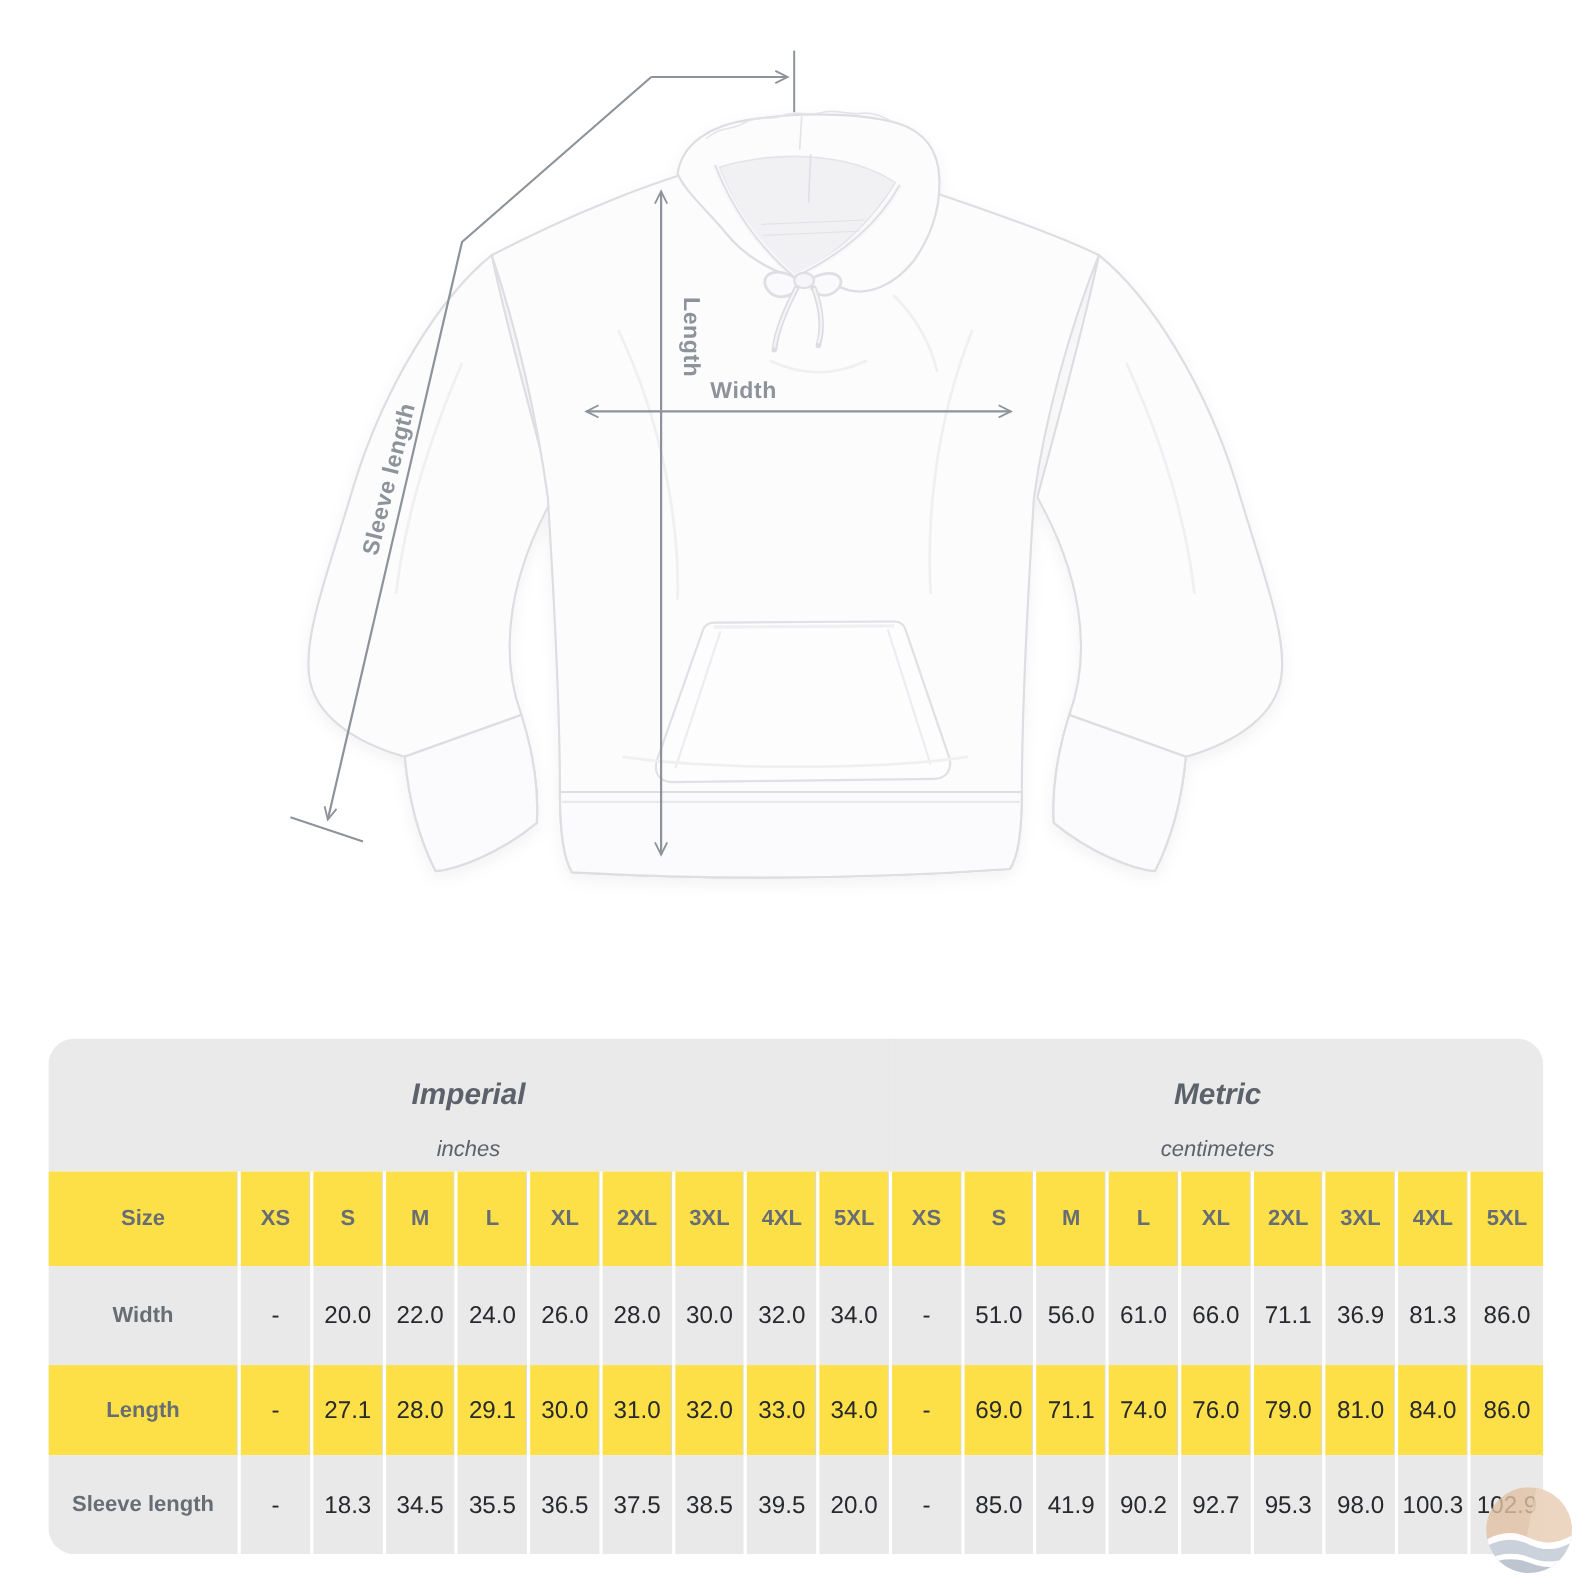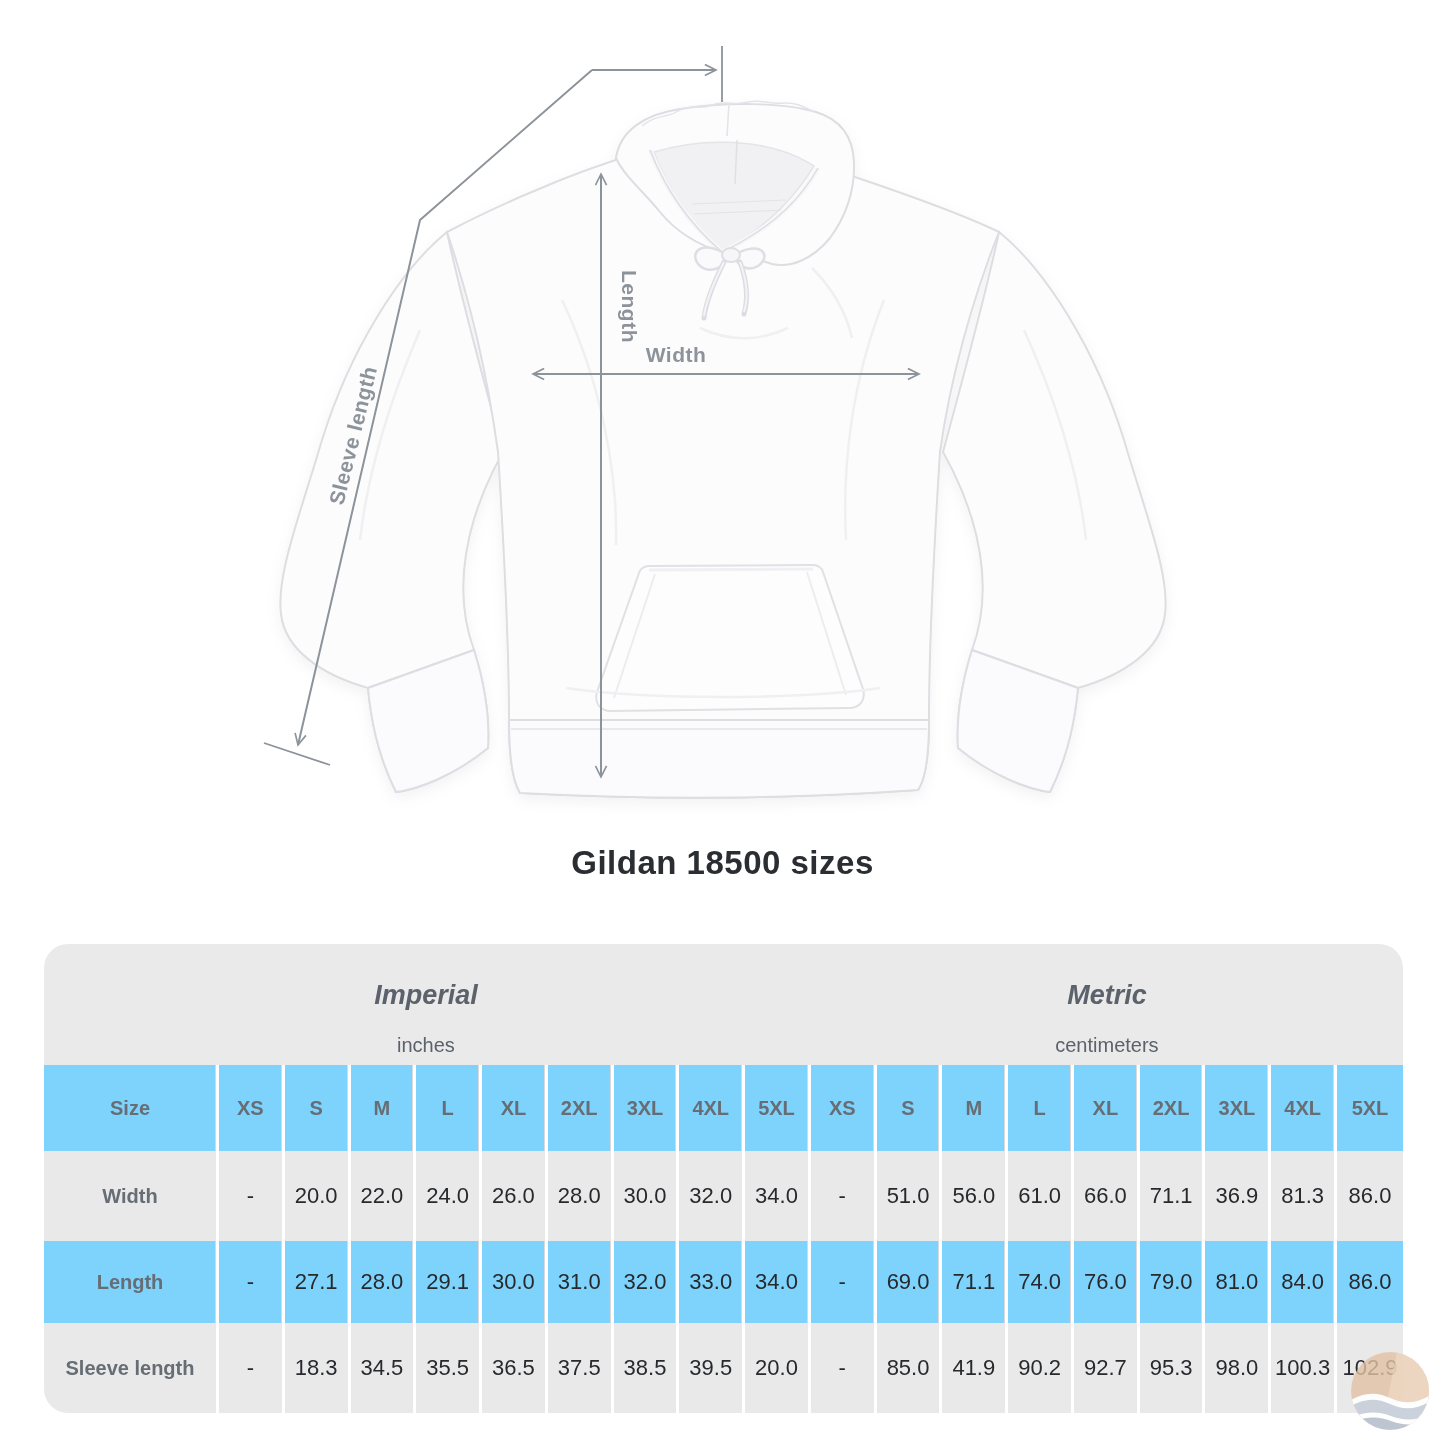--- a/index.html
+++ b/index.html
@@ -9,27 +9,27 @@
   .title{position:absolute;left:0;top:844px;width:100%;text-align:center;
          font-size:33px;font-weight:bold;color:#2a2d31;letter-spacing:0.5px;}
   .note{position:absolute;left:0;top:892px;width:100%;text-align:center;
         font-style:italic;font-size:20px;color:#53575d;}
   .table-wrap{position:absolute;left:44px;top:944px;width:1359px;border-radius:24px;overflow:hidden;}
   table.sizes{width:100%;border-collapse:separate;border-spacing:0;table-layout:fixed;}
   table.sizes td{text-align:center;vertical-align:middle;border-right:3px solid #ffffff;}
   table.sizes td:last-child{border-right:0;}
   tr.band td{background:#eaeaea;border-right-color:#eaeaea;height:119px;}
   .group-label{font-style:italic;font-weight:bold;font-size:27px;color:#5c626b;margin-top:28px;}
-  .group-unit{font-size:20px;color:#5c626b;margin-top:23px;text-align:center;}
+  .group-unit{font-style:italic;font-size:20px;color:#5c626b;margin-top:23px;text-align:center;}
   tr.h-size td{height:84px;background:#ffffff;}
   tr.r0 td{height:88px;}
   tr.r1 td{height:80px;}
   tr.r2 td{height:88px;}
   tr.shade td{background:#e9e9e9;}
-  tr.light td{background:#7dd3fc;}
+  tr.light td{background:#fde047;}
   tr.light td:not(:last-child){box-shadow:inset -1px 0 0 #d9d9da;}
   .size-col,.row-label{font-weight:bold;font-size:20px;color:#676d74;}
   td.val{font-size:22px;color:#27292d;}
   .logo{position:absolute;left:1351px;top:1352px;width:78px;height:78px;opacity:0.94;}
 </style>
 </head>
 <body>
 
 <div class="page">
 
@@ -125,21 +125,20 @@
       <path d="M722,46 L722,102" stroke-width="1.8"></path>
       <path d="M264,743 L330,765" stroke-width="1.8"></path>
     </g>
     <g font-family="Liberation Sans, DejaVu Sans, sans-serif" font-weight="bold" font-size="21" fill="#8d939a" stroke="none" letter-spacing="0.5">
       <text x="676" y="362" text-anchor="middle">Width</text>
       <text transform="translate(622,270) rotate(90)">Length</text>
       <text transform="translate(343,506) rotate(-76)">Sleeve length</text>
     </g>
   </svg>
 
-  <div class="title">Gildan 18500 sizes</div>
 
   <div class="table-wrap">
     <table class="sizes">
       <colgroup id="cols">
           <col style="width:175px">
           <col>
           <col>
           <col>
           <col>
           <col>

